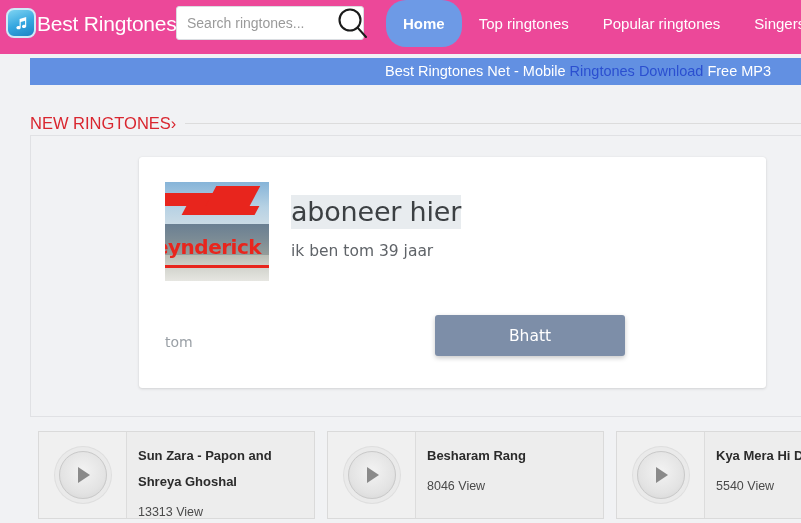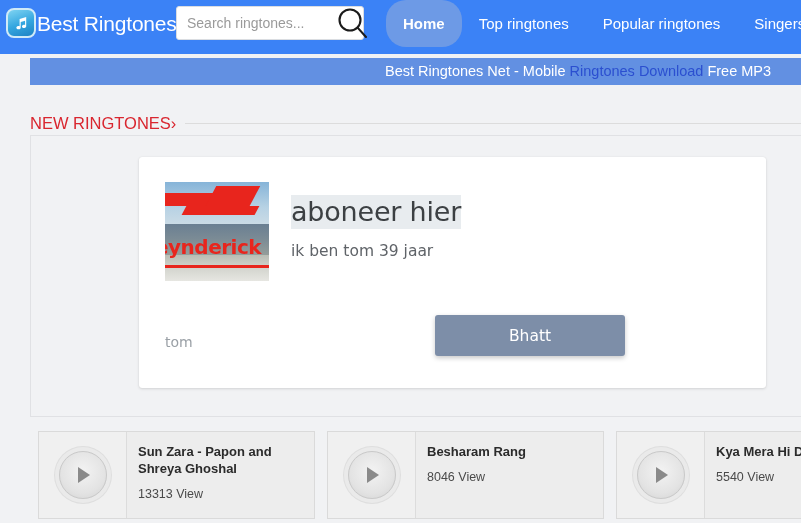--- a/index.html
+++ b/index.html
@@ -15,21 +15,21 @@
     font-family: "Liberation Sans", sans-serif;
     -webkit-font-smoothing: antialiased;
   }
 
   
   .header {
     position: absolute;
     left: 0; top: 0;
     width: 801px;
     height: 54px;
-    background: #3b82f6;
+    background: #ec4899;
     overflow: hidden;
   }
   .brand {
     position: absolute;
     left: 6px; top: 6px;
     display: flex;
     align-items: center;
     height: 34px;
   }
   .logo-icon {
@@ -325,21 +325,21 @@
     align-items: center;
     justify-content: center;
   }
   .play-btn svg { display:block; margin-left:3px; }
   .rcard-info {
     padding: 11px 9px 0 11px;
     overflow: hidden;
   }
   .rcard-title {
     font-size: 13px;
-    line-height: 17px;
+    line-height: 26px;
     font-weight: bold;
     color: #2b2b2b;
   }
   .rcard-views {
     margin-top: 9px;
     font-size: 12.5px;
     line-height: 16px;
     color: #4a4a4a;
   }
 </style>

